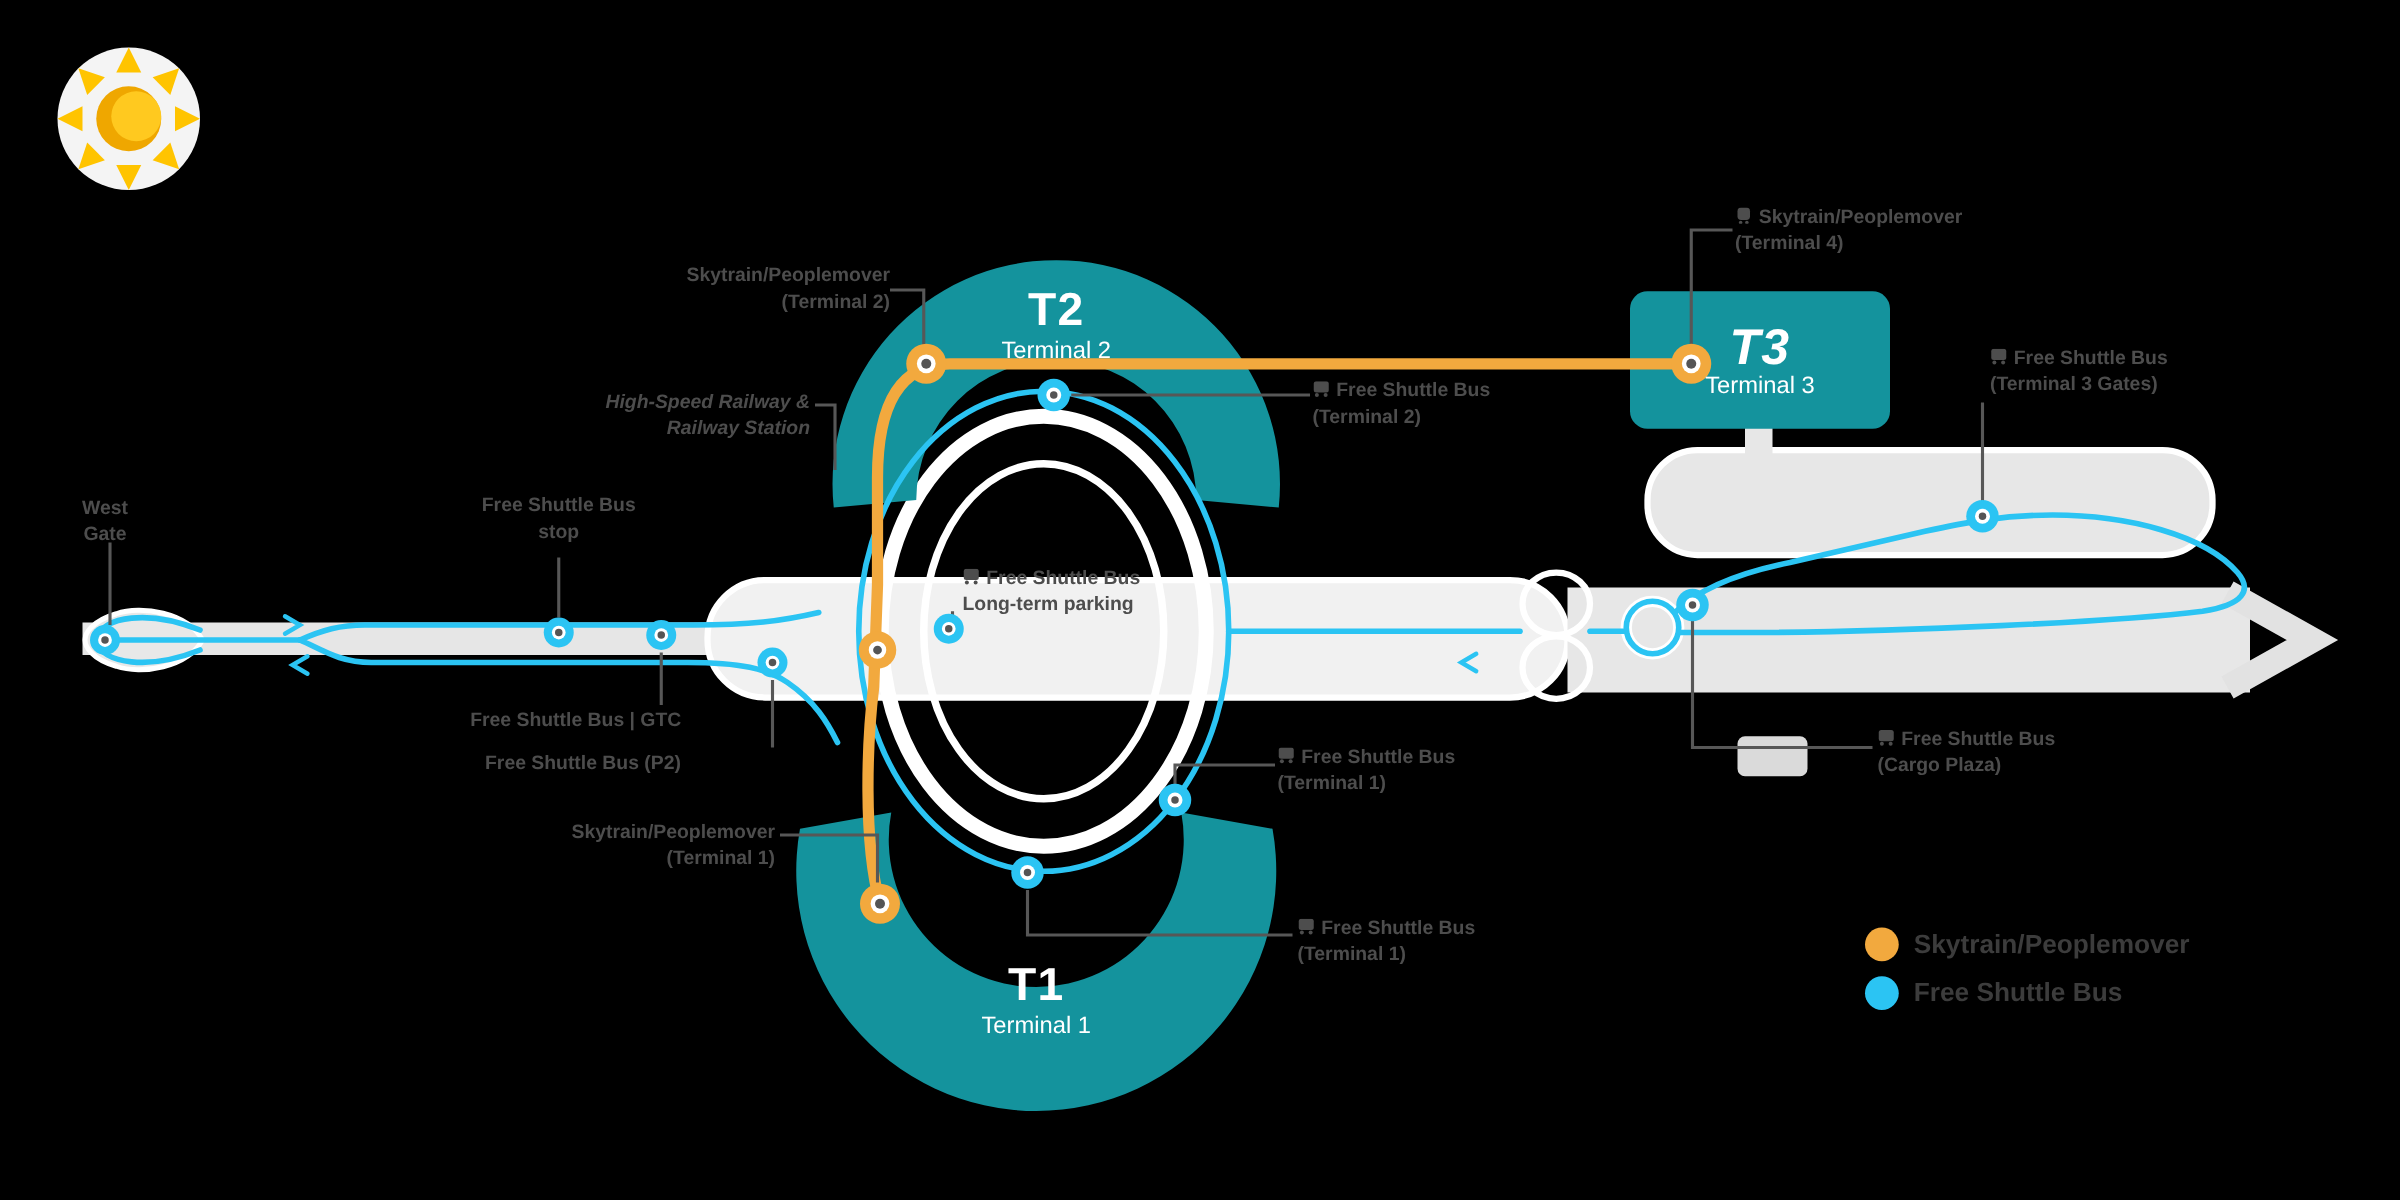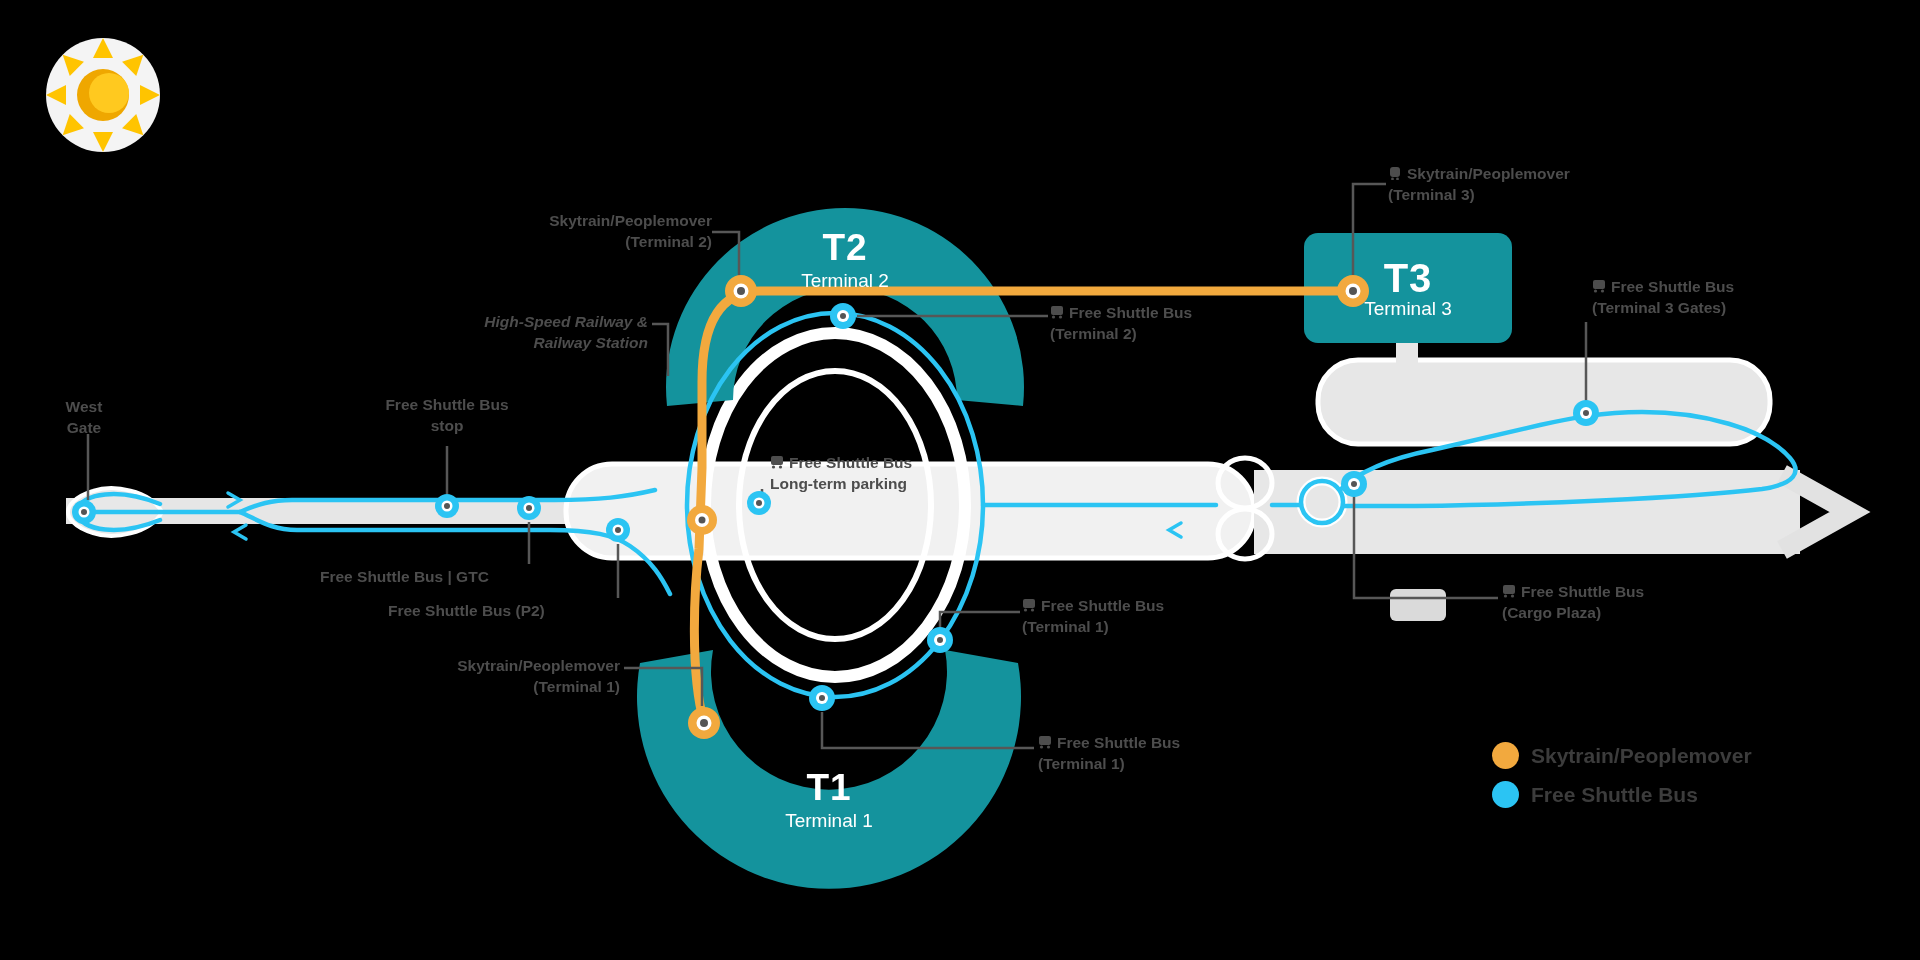--- a/index.html
+++ b/index.html
@@ -6,21 +6,21 @@
   #stage{position:relative;width:1920px;height:960px;background:#000;overflow:hidden;
          font-family:"Liberation Sans", sans-serif;}
   #mapsvg{position:absolute;left:0;top:0;}
   .lbl{position:absolute;color:#4d4d4d;font-size:15.5px;font-weight:bold;line-height:21px;}
   .lbl .ln{white-space:nowrap;}
   .ticon{display:inline-block;vertical-align:-1px;margin-right:5px;}
   .ticon svg{display:block;}
   .term-label{position:absolute;color:#fff;text-align:center;}
   .term-code{font-size:37px;font-weight:bold;line-height:44px;letter-spacing:1px;}
   .term-name{font-size:19px;font-weight:normal;line-height:22px;}
-  .t3 .term-code{font-size:40px;line-height:40px;}
+  .t3 .term-code{font-size:40px;line-height:40px;font-style:italic;}
   #legend{position:absolute;left:1492px;top:736px;}
   .leg-row{display:flex;align-items:center;height:39px;}
   .leg-dot{width:27px;height:27px;border-radius:50%;margin-right:12px;flex:0 0 auto;}
   .leg-text{color:#3c3c3c;font-size:21px;font-weight:bold;white-space:nowrap;}
 </style>
 </head>
 <body>
 
 <div id="stage">
 
@@ -206,21 +206,21 @@
 <div class="lbl" style="left:52px;top:396px;width:64px;text-align:center;">
   <div class="ln">West</div>
   <div class="ln">Gate</div>
 </div>
 
 <div class="lbl" style="left:357px;top:394px;width:180px;text-align:center;">
   <div class="ln">Free Shuttle Bus</div>
   <div class="ln">stop</div>
 </div>
 
-<div class="lbl" style="left:320px;top:566px;width:225px;">
+<div class="lbl" style="left:320px;top:566px;width:225px;text-align:right;">
   <div class="ln">Free Shuttle Bus | GTC</div>
 </div>
 
 <div class="lbl" style="left:388px;top:600px;width:170px;">
   <div class="ln">Free Shuttle Bus (P2)</div>
 </div>
 
 <div class="lbl" style="left:770px;top:452px;">
   <div class="ln"><span class="ticon"><svg width="14" height="13" viewBox="0 0 14 13">
             <rect x="1" y="0" width="12" height="9" rx="2" fill="#4d4d4d"></rect>
@@ -274,21 +274,21 @@
           </svg></span><span>Free Shuttle Bus</span></div>
   <div class="ln">(Terminal 3 Gates)</div>
 </div>
 
 <div class="lbl" style="left:1388px;top:163px;">
   <div class="ln"><span class="ticon"><svg width="14" height="13" viewBox="0 0 14 13">
             <rect x="2" y="0" width="10" height="10" rx="3" fill="#4d4d4d"></rect>
             <circle cx="4.5" cy="12" r="1.4" fill="#4d4d4d"></circle>
             <circle cx="9.5" cy="12" r="1.4" fill="#4d4d4d"></circle>
           </svg></span><span>Skytrain/Peoplemover</span></div>
-  <div class="ln">(Terminal 3)</div>
+  <div class="ln">(Terminal 4)</div>
 </div>
 
 <div class="lbl" style="left:400px;top:655px;width:220px;text-align:right;">
   <div class="ln">Skytrain/Peoplemover</div>
   <div class="ln">(Terminal 1)</div>
 </div>
 
 <div id="legend">
   <div class="leg-row">
     <span class="leg-dot" style="background:#F2A93E;"></span>

